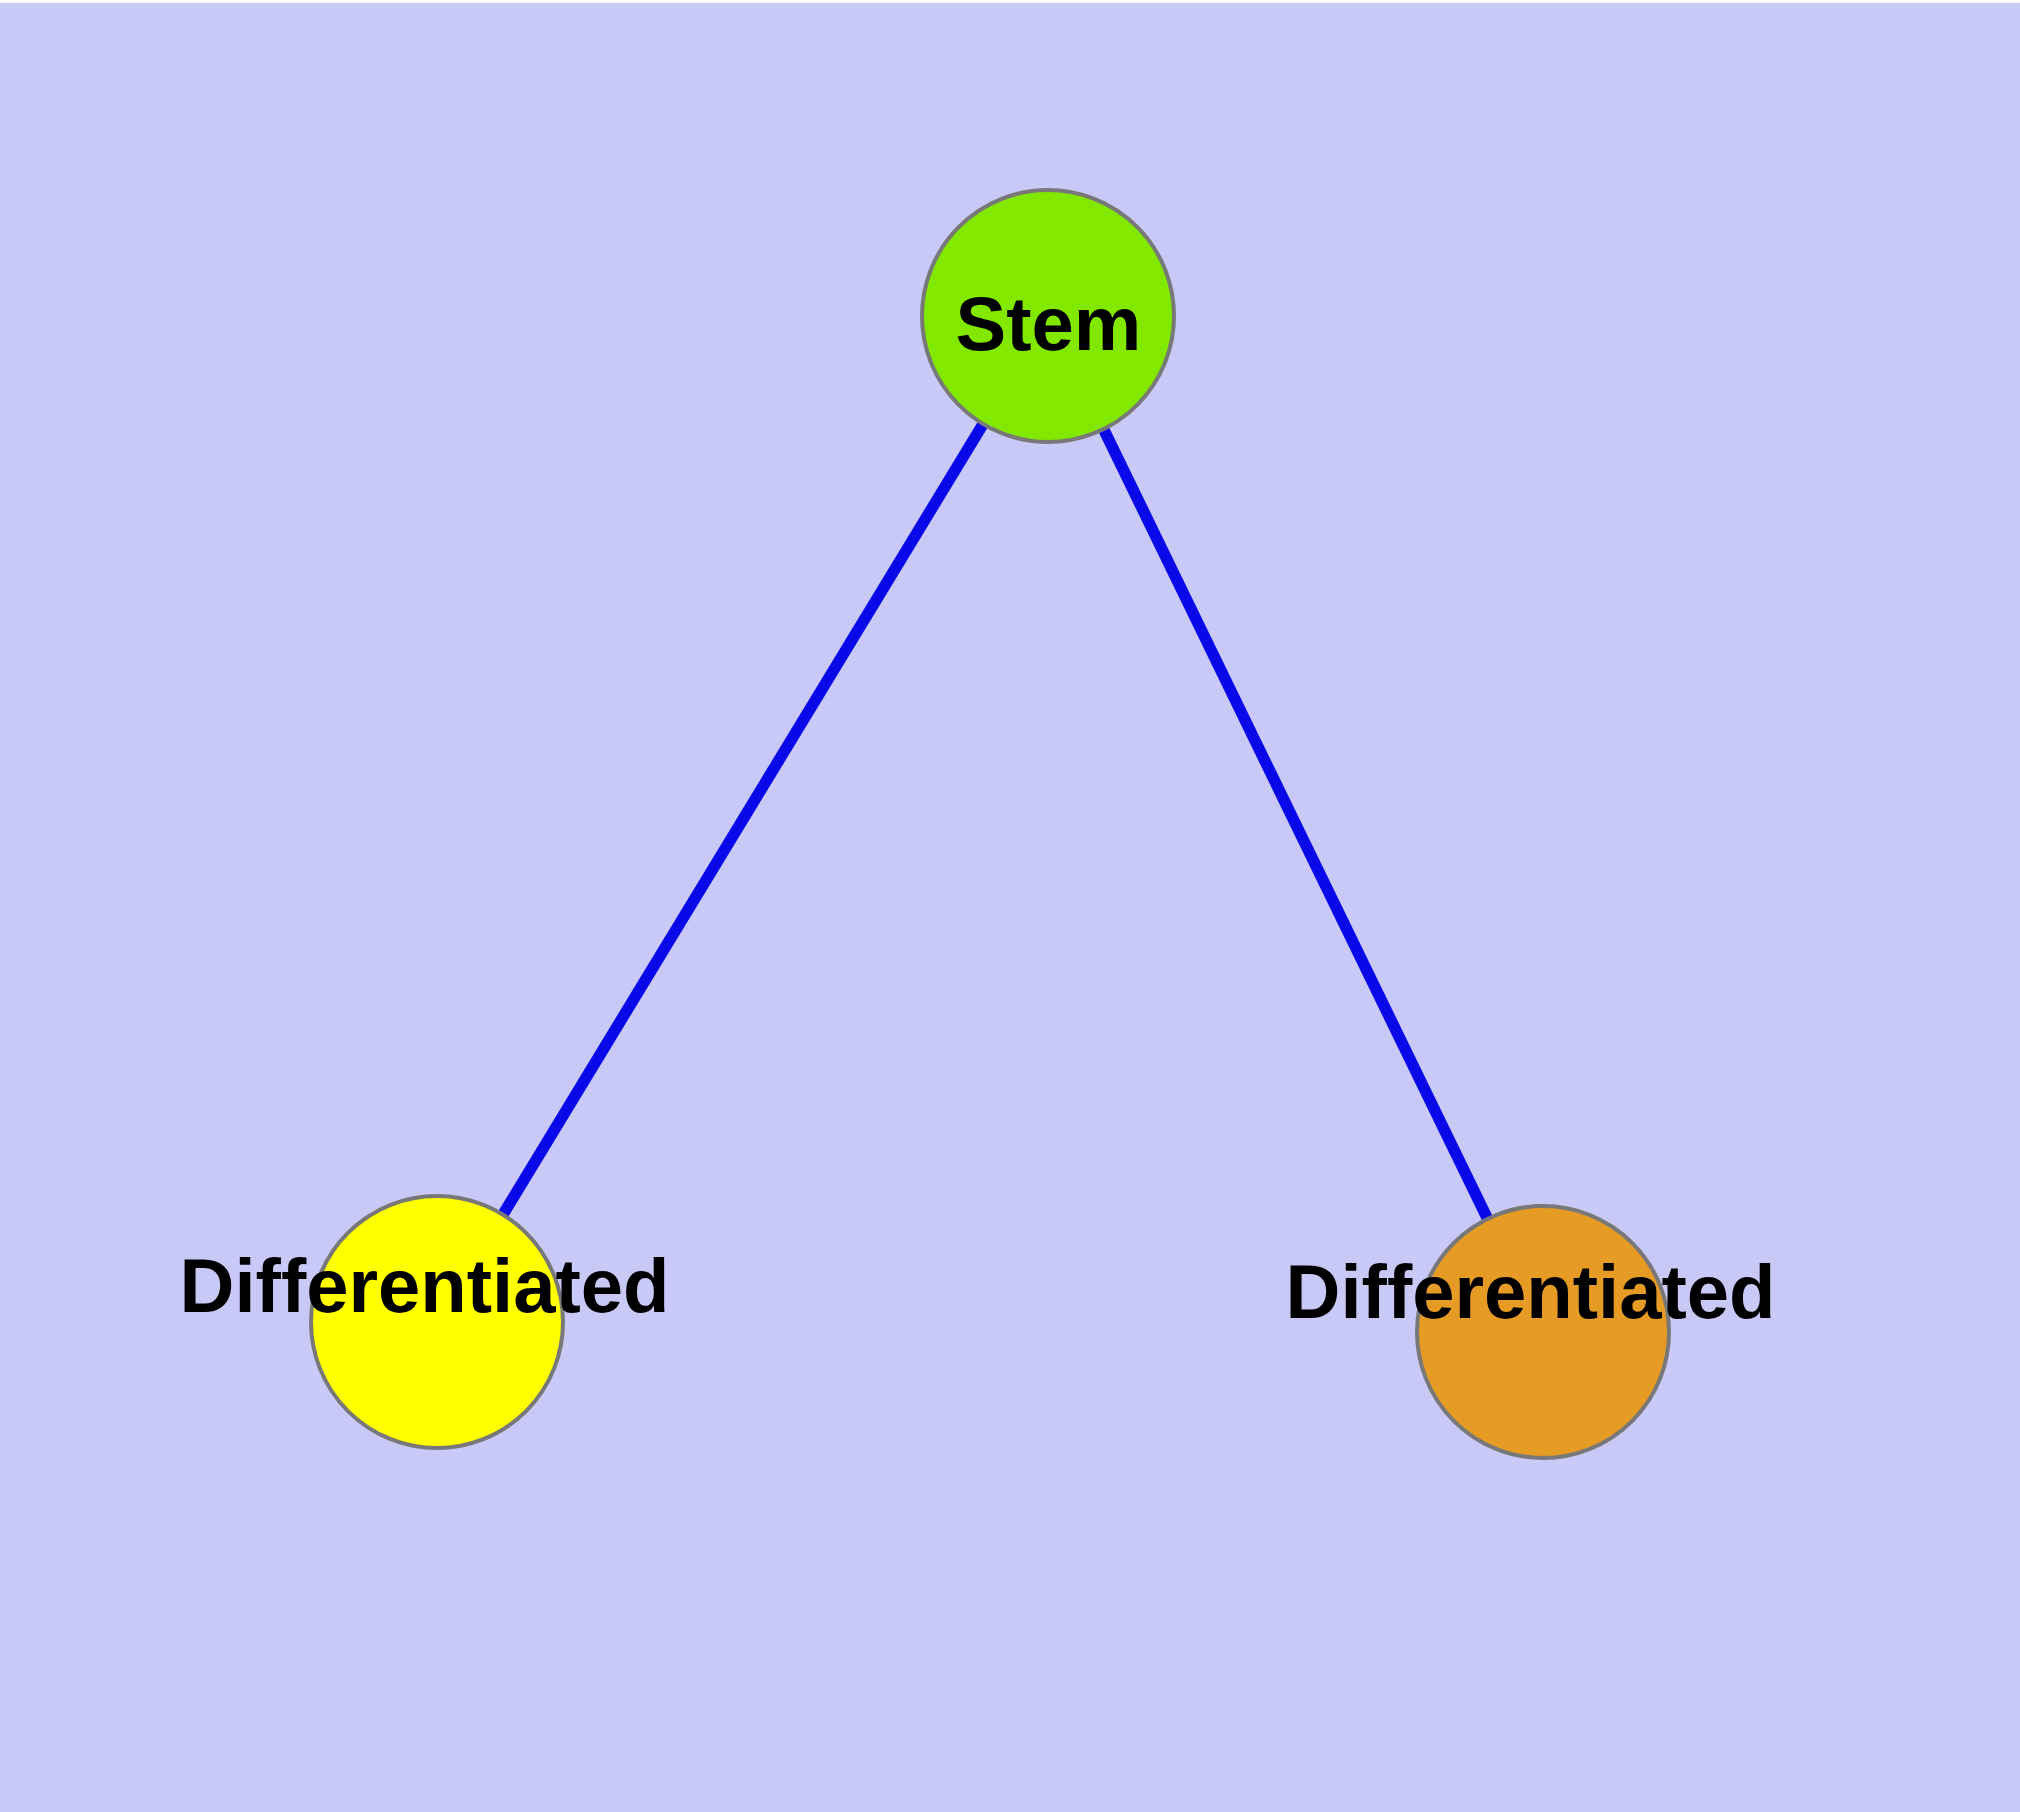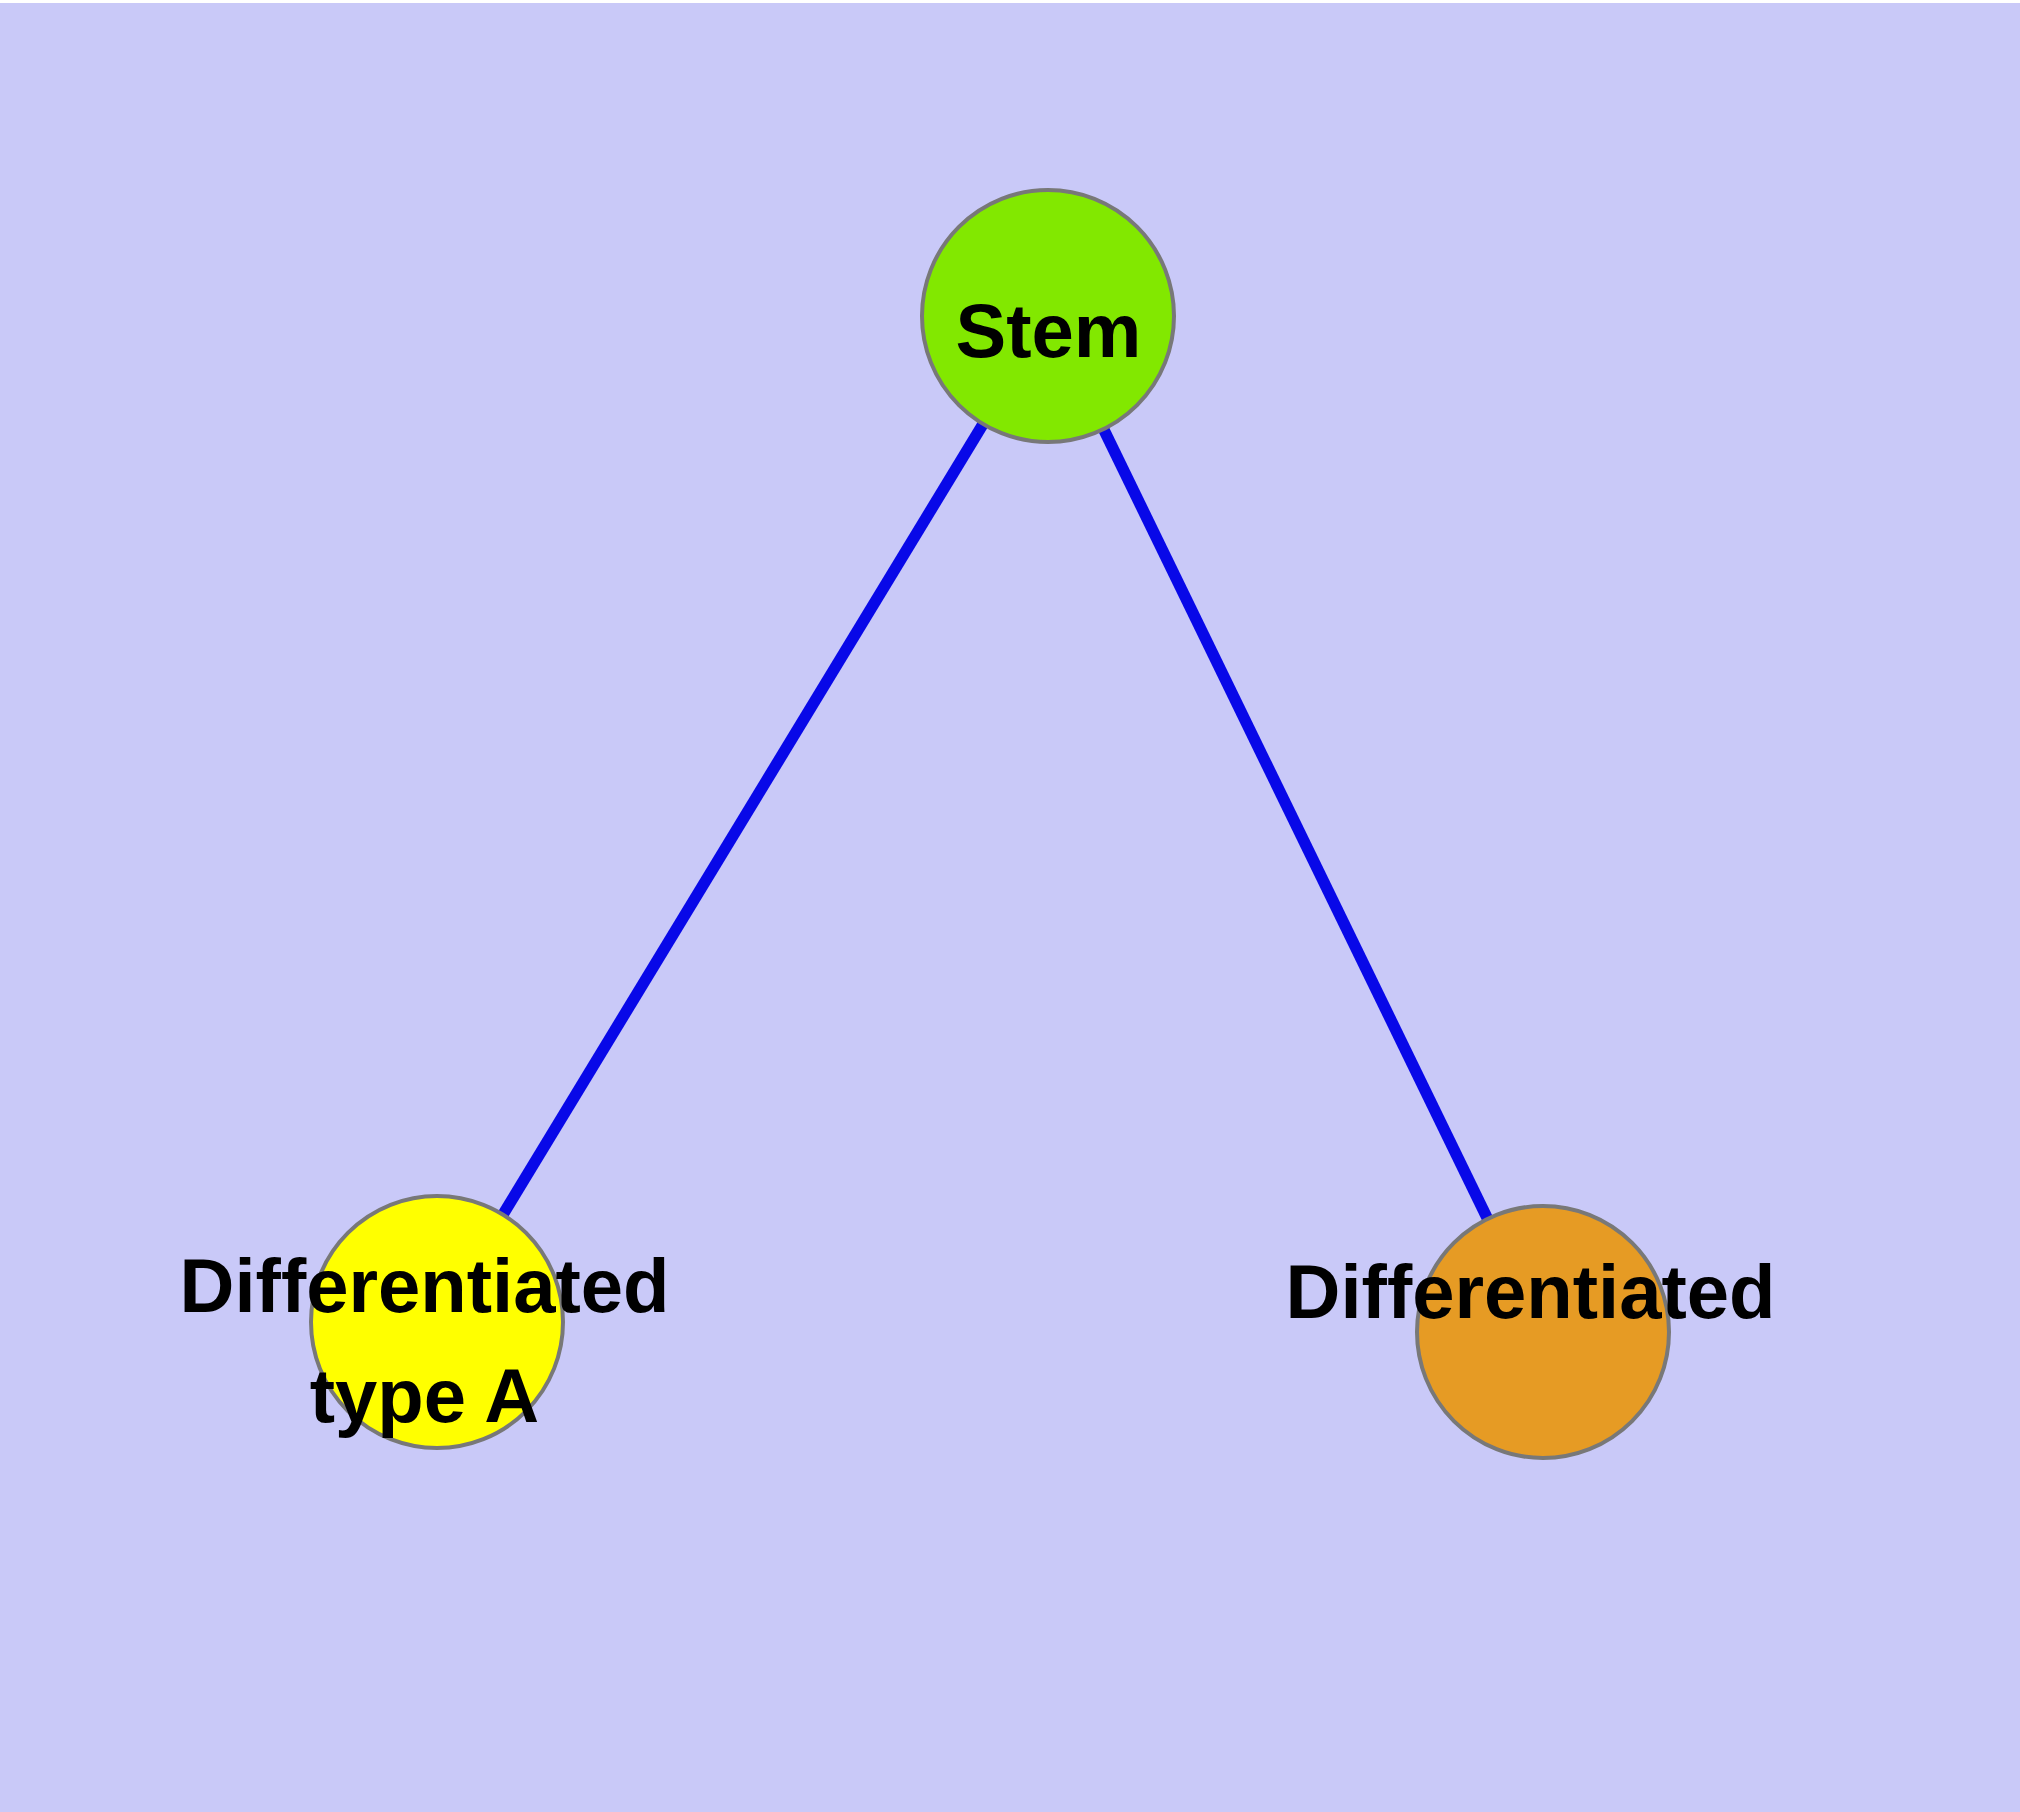--- a/index.html
+++ b/index.html
@@ -49,21 +49,21 @@
     position: absolute;
     z-index: 3;
     color: #000000;
     font-weight: bold;
     font-size: 76px;
     line-height: 110px;
     text-align: center;
     white-space: nowrap;
     letter-spacing: 0;
   }
-  #label-stem   { left: 794px;  top: 276px;  width: 509px; }
+  #label-stem   { left: 794px;  top: 269px;  width: 509px; }
   #label-type-a { left: 128px;  top: 1231px; width: 593px; }
   #label-type-b { left: 1234px; top: 1237px; width: 593px; }
 </style>
 </head>
 <body>
 
 <div id="canvas" style="background-color: rgb(201, 201, 248);">
 
   <div id="top-strip" style="background-color: rgb(255, 255, 255);"></div>
 
@@ -75,21 +75,20 @@
   <div id="node-stem" class="node" style="background-color: rgb(130, 232, 0);"></div>
 
   <div id="node-type-a" class="node" style="background-color: rgb(255, 255, 0);"></div>
 
   <div id="node-type-b" class="node" style="background-color: rgb(230, 155, 36);"></div>
 
   <div id="label-stem" class="node-label">Stem</div>
 
   <div id="label-type-a" class="node-label">
     <span>Differentiated</span><br>
-    <span>type A</span>
   </div>
 
   <div id="label-type-b" class="node-label">
     <span>Differentiated</span><br>
   </div>
 
 </div>
 
 
 </body></html>

